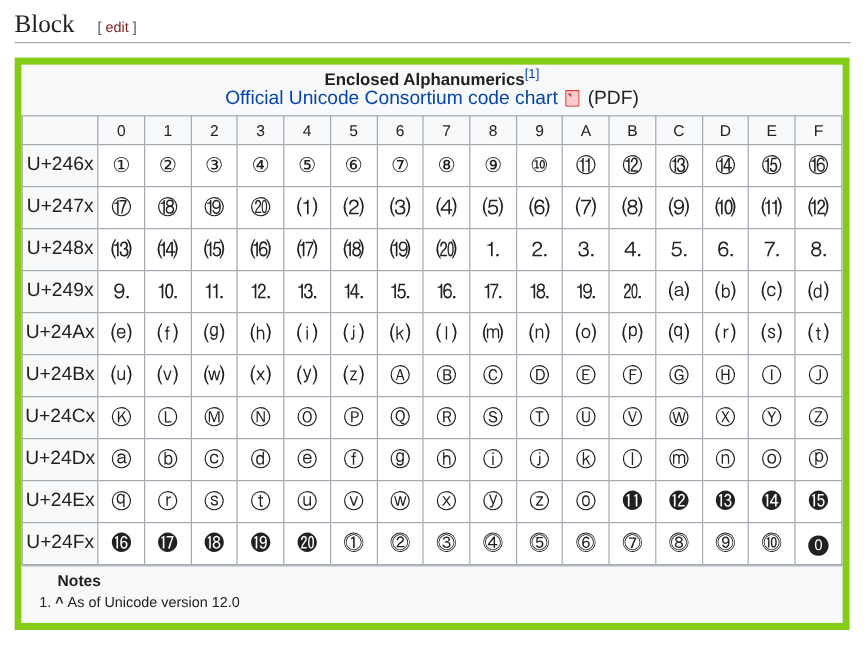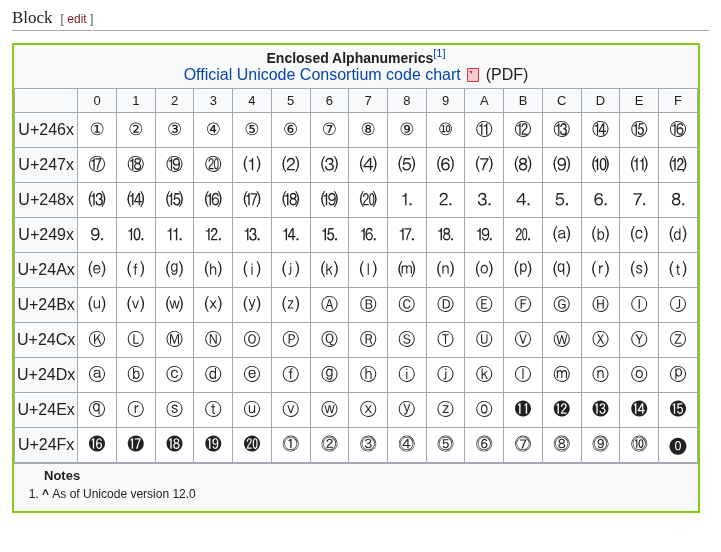--- a/index.html
+++ b/index.html
@@ -11,31 +11,31 @@
   }
   .heading-row {
     display: flex;
     align-items: baseline;
     border-bottom: 1px solid #a2a9b1;
     padding-bottom: 2px;
     margin-bottom: 12px;
   }
   .heading {
     font-family: Georgia, "Times New Roman", serif;
-    font-size: 17px;
+    font-size: 21px;
     font-weight: normal;
-    margin: 0 8px 0 0;
+    margin: 0 19px 0 0;
   }
   .editlink {
     font-size: 12px;
     color: #54595d;
   }
   .editlink a { color: #7f1d1d; text-decoration: none; }
   .chart-wrap {
-    border: 2px solid #84cc16;
+    border: 6px solid #84cc16;
     width: 684px;
     background: #f8f9fa;
   }
   .chart-title {
     text-align: center;
     font-weight: bold;
     font-size: 14px;
     padding: 2px 0 0 0;
     background: #f8f9fa;
   }

